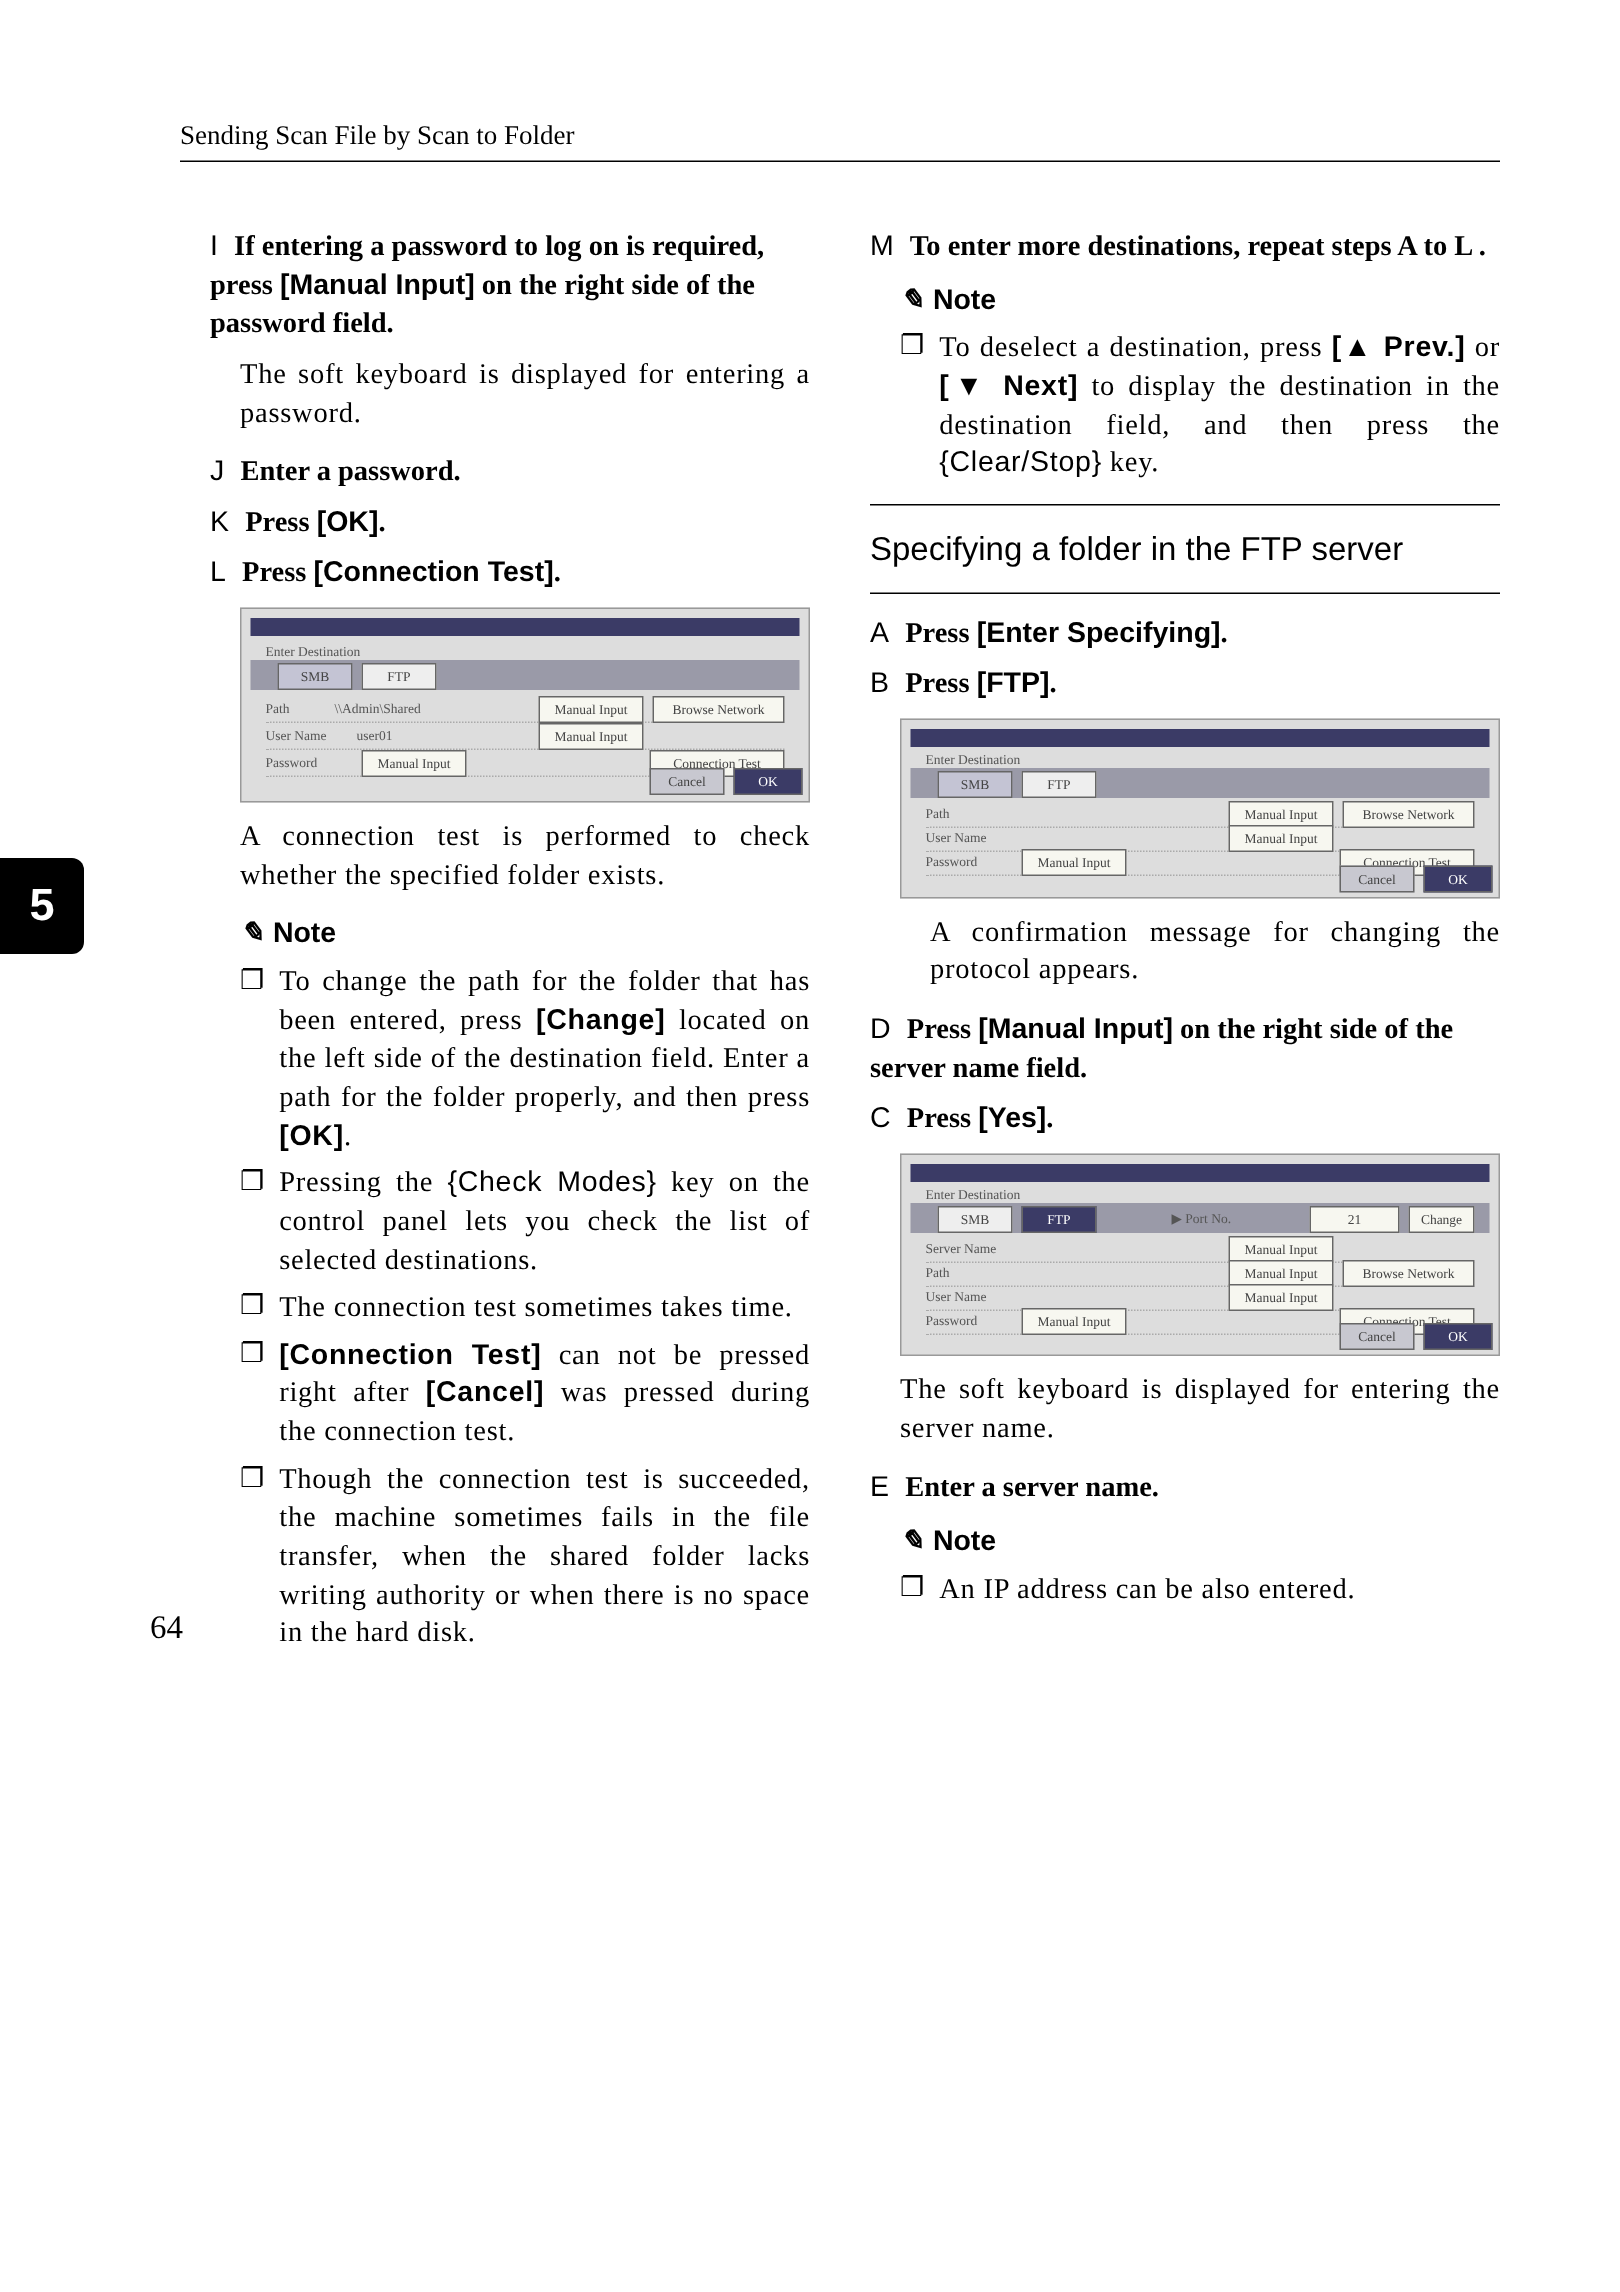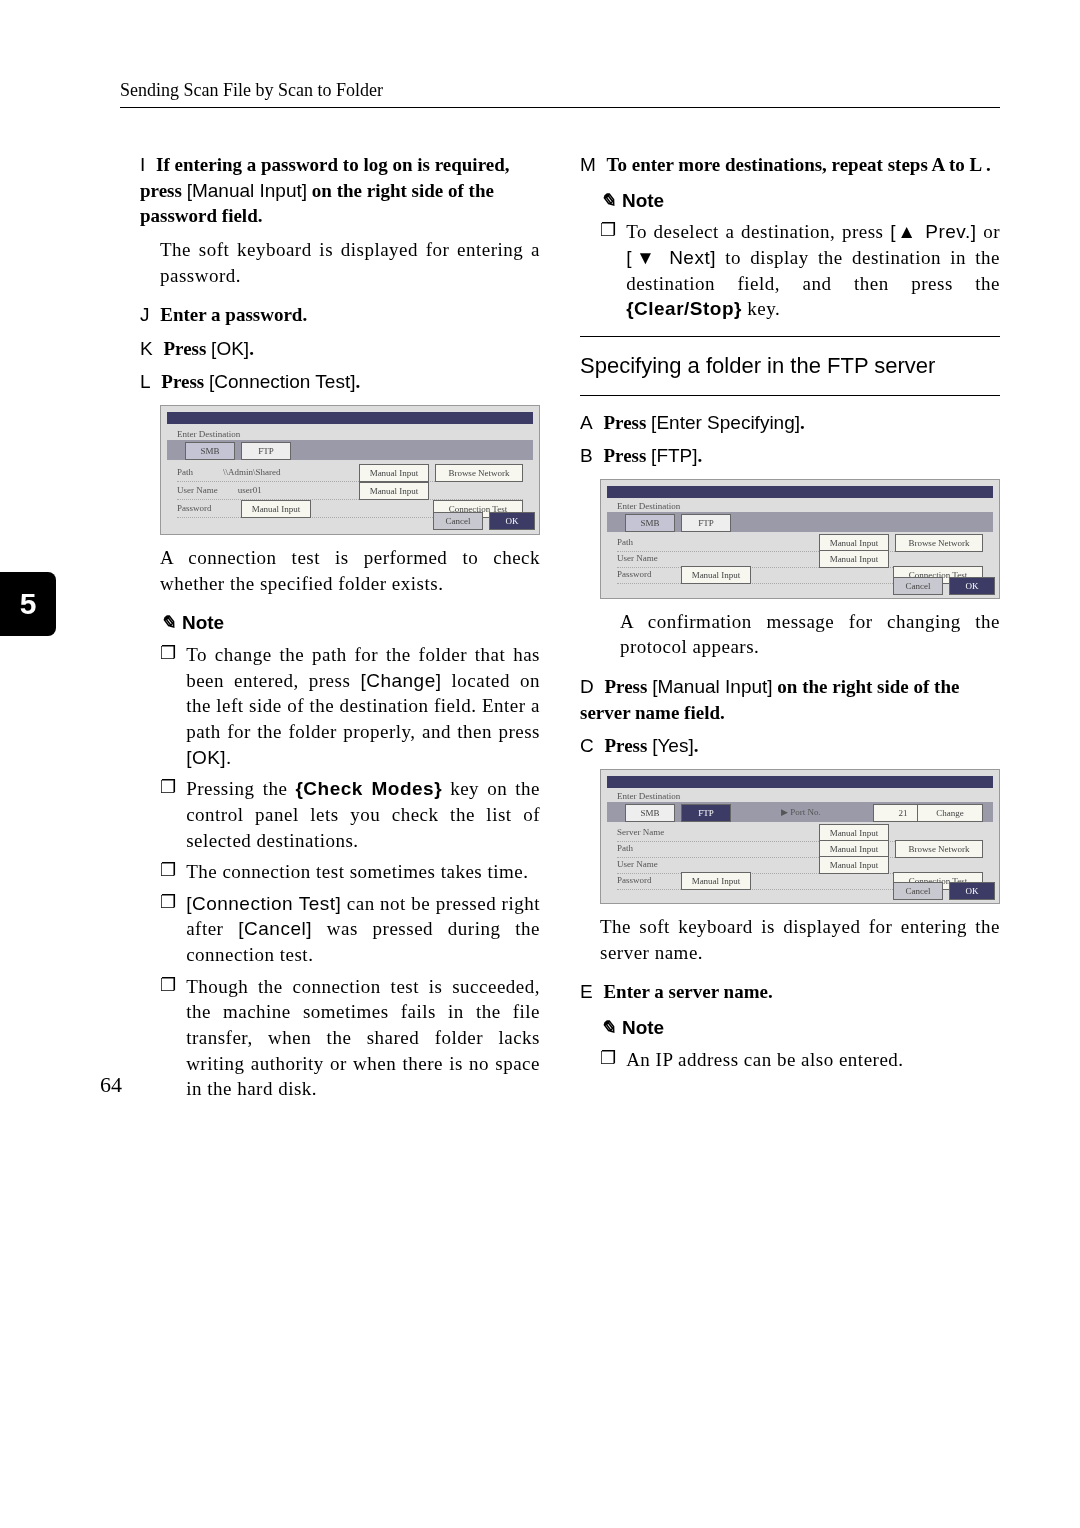--- a/index.html
+++ b/index.html
@@ -6,22 +6,22 @@
   html, body { width: 1080px; height: 1528px; background: #fff; font-family: Georgia, 'Times New Roman', serif; color: #000; }
   .page { padding: 80px 80px 40px 120px; position: relative; }
   .running-head { font-size: 18px; margin-bottom: 6px; }
   .head-rule { border-top: 1px solid #000; margin-bottom: 36px; }
   .columns { display: flex; gap: 40px; }
   .col { flex: 1; font-size: 19px; line-height: 1.35; }
   .step-label { font-family: Arial, Helvetica, sans-serif; font-variant: small-caps; margin-right: 6px; }
   .step { margin: 8px 0 8px 20px; }
   .step .txt { display: inline; }
   .bold { font-weight: bold; }
-  .bold-sans { font-family: Arial, Helvetica, sans-serif; font-weight: normal; }
-  .bracket-key { font-family: Arial, Helvetica, sans-serif; font-weight: bold; }
+  .bold-sans { font-family: Arial, Helvetica, sans-serif; font-weight: bold; }
+  .bracket-key { font-family: Arial, Helvetica, sans-serif; font-weight: normal; }
   .body-ind { margin: 8px 0 14px 40px; text-align: justify; letter-spacing: 0.5px; }
   .note-hd { display: flex; align-items: center; gap: 6px; margin: 10px 0 6px 40px; font-family: Arial, Helvetica, sans-serif; font-weight: bold; font-size: 19px; }
   .pencil { font-style: italic; }
   .bullets { list-style: none; margin-left: 40px; }
   .bullets li { display: flex; gap: 10px; margin: 6px 0; text-align: justify; }
   .sq { font-size: 18px; line-height: 1.3; }
   .li-text { flex: 1; letter-spacing: 0.5px; }
   .rule { border-top: 1.5px solid #000; margin: 14px 0; }
   .subhead { font-family: Arial, Helvetica, sans-serif; font-size: 22px; margin: 10px 0 6px 0; }
   .placeholder { width: 100%; height: 130px; background: #ddd; margin: 10px 0; position: relative; border: 1px solid #999; }
@@ -179,21 +179,21 @@
       </div>
 
       <div class="placeholder" style="margin-left:20px; width: calc(100% - 20px); height:135px;">
         <div class="ph-topbar"></div>
         <div class="ph-row" style="top:20px;">Enter Destination</div>
         <div class="ph-bar" style="top:32px;"></div>
         <div class="ph-btn" style="left:24px; top:34px; width:50px; background:#eee;">SMB</div>
         <div class="ph-btn" style="left:80px; top:34px; width:50px; background:#3b3b66; color:#fff;">FTP</div>
         <div class="ph-row" style="top:36px; left:180px; border:none; width:auto; right:auto;">▶ Port No.</div>
         <div class="ph-btn" style="right:66px; top:34px; width:60px;">21</div>
-        <div class="ph-btn" style="right:16px; top:34px; width:66px;">Change</div>
+        <div class="ph-btn" style="right:16px; top:34px; width:44px;">Change</div>
         <div class="ph-row" style="top:56px;">Server Name</div>
         <div class="ph-btn" style="right:110px; top:54px; width:70px;">Manual Input</div>
         <div class="ph-row" style="top:72px;">Path</div>
         <div class="ph-btn" style="right:110px; top:70px; width:70px;">Manual Input</div>
         <div class="ph-btn" style="right:16px; top:70px; width:88px;">Browse Network</div>
         <div class="ph-row" style="top:88px;">User Name</div>
         <div class="ph-btn" style="right:110px; top:86px; width:70px;">Manual Input</div>
         <div class="ph-row" style="top:104px;">Password</div>
         <div class="ph-btn" style="left:80px; top:102px; width:70px;">Manual Input</div>
         <div class="ph-btn" style="right:16px; top:102px; width:90px;">Connection Test</div>

